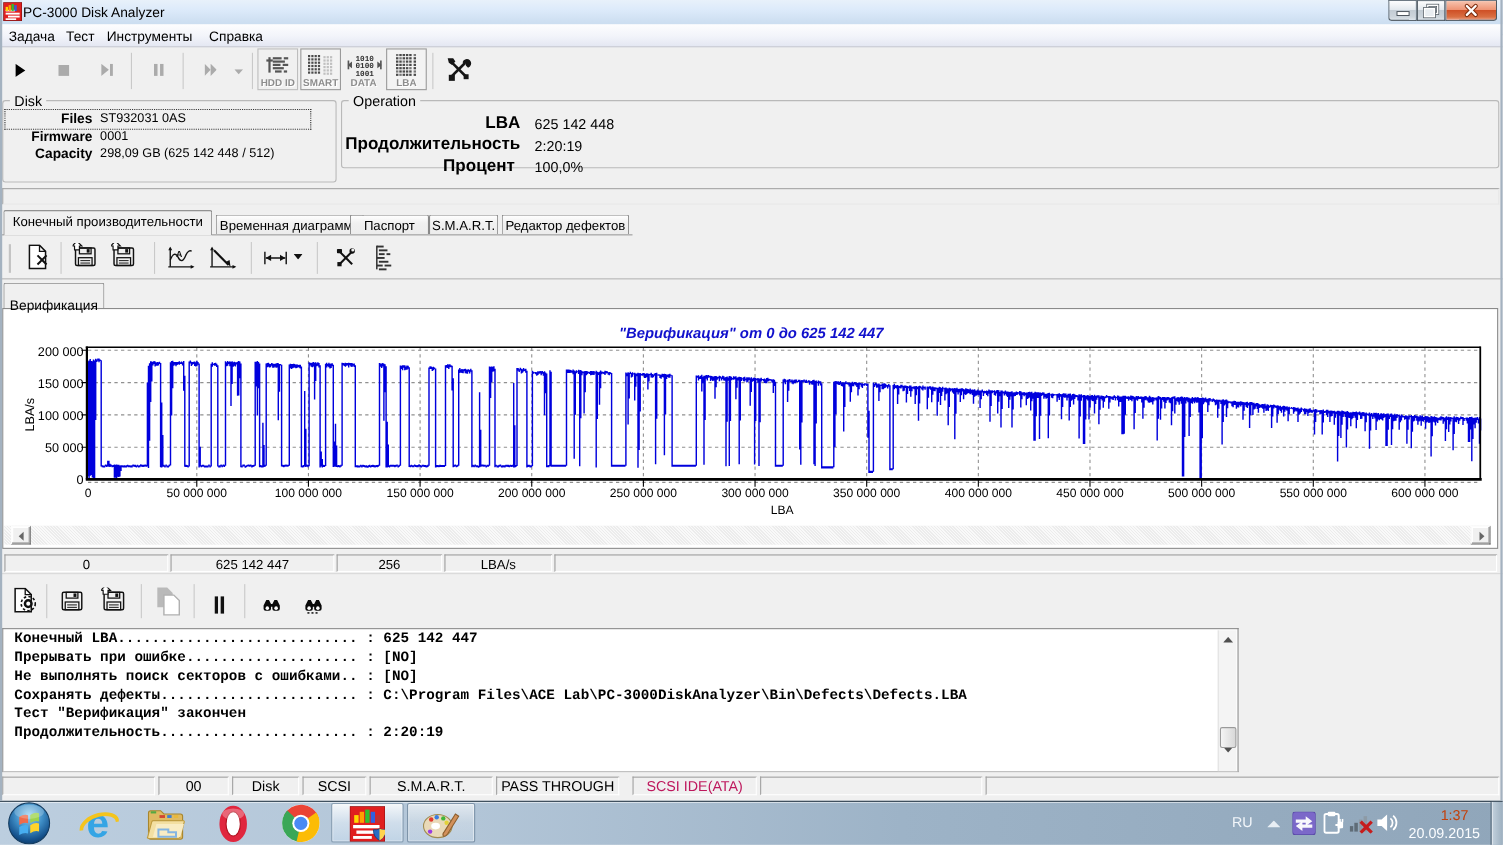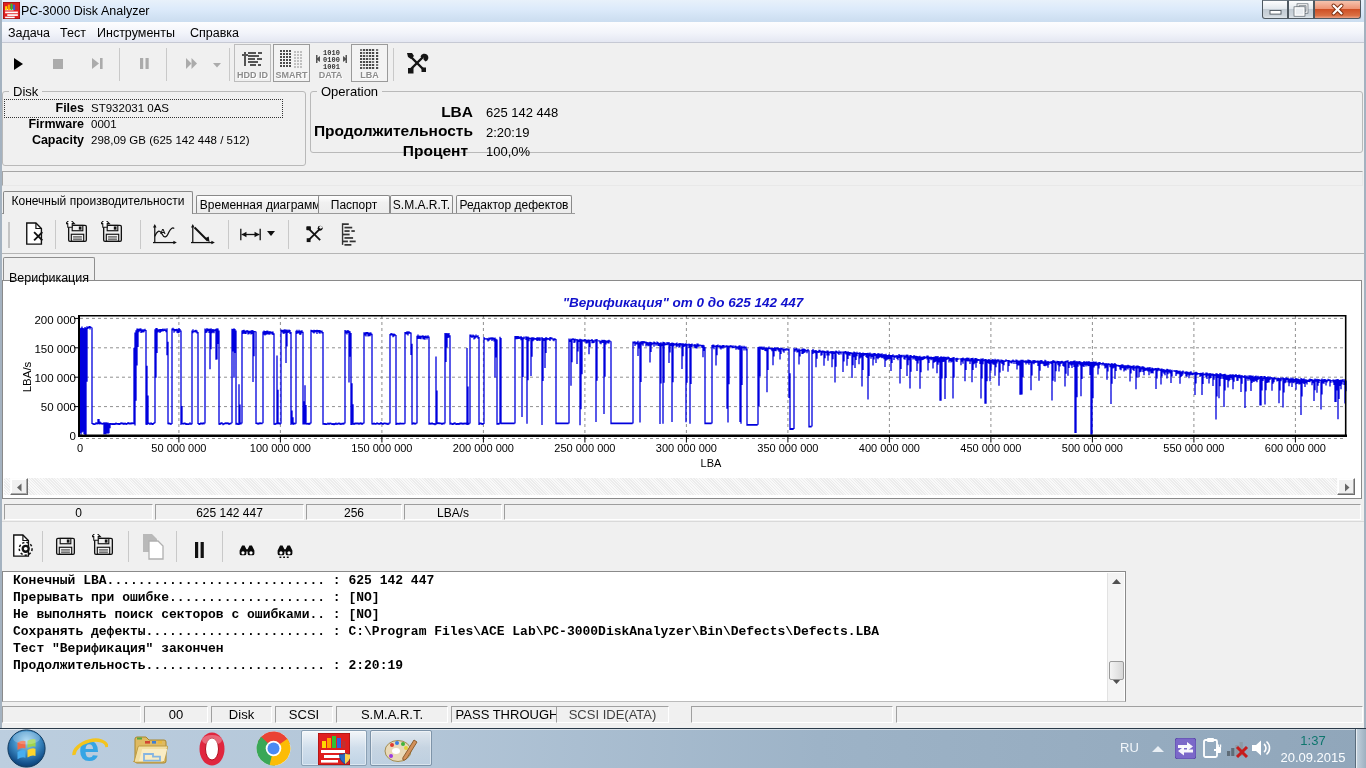--- a/index.html
+++ b/index.html
@@ -576,21 +576,21 @@
  </div>
 </div>
 
 <div id="botstat">
  <div class="bcell" style="left:2px;width:139px"></div>
  <div class="bcell" style="left:144px;width:64px">00</div>
  <div class="bcell" style="left:211px;width:61px">Disk</div>
  <div class="bcell" style="left:275px;width:58px">SCSI</div>
  <div class="bcell" style="left:336px;width:112px">S.M.A.R.T.</div>
  <div class="bcell" style="left:451px;width:112px;letter-spacing:0px">PASS THROUGH</div>
- <div class="bcell" style="left:556px;width:113px;color:#404040">SCSI IDE(ATA)</div>
+ <div class="bcell" style="left:575px;width:113px;color:#be185d">SCSI IDE(ATA)</div>
  <div class="bcell" style="left:691px;width:202px"></div>
  <div class="bcell" style="left:896px;width:467px"></div>
 </div>
 </div>
 
 <div id="taskbar"></div>
 <svg class="abs" style="left:7px;top:729px;z-index:5" width="39" height="39" viewBox="0 0 39 39">
 <defs>
       <radialGradient id="orb" cx="50%" cy="30%" r="75%">
         <stop offset="0%" stop-color="#9fd4f2"></stop>
@@ -699,15 +699,15 @@
       <line x1="20" y1="8" x2="10" y2="18"></line>
     </g>
   </svg>
 <svg class="abs" style="left:1252px;top:739px;z-index:5" width="20" height="18" viewBox="0 0 20 18">
 <polygon points="0,6 4,6 9,1.5 9,16.5 4,12 0,12" fill="#fff"></polygon>
 <g fill="none" stroke="#fff" stroke-width="1.6">
       <path d="M12,5 a5,5 0 0 1 0,8"></path>
       <path d="M14.5,2.5 a8.5,8.5 0 0 1 0,13"></path>
     </g>
   </svg>
-<div class="wtxt" style="left:1291px;top:733px;width:44px;text-align:center;font-size:13px;color:#0f766e">1:37</div>
+<div class="wtxt" style="left:1291px;top:733px;width:44px;text-align:right;font-size:13px;color:#c2410c">1:37</div>
 <div class="wtxt" style="left:1280px;top:750px;width:66px;text-align:center;font-size:13px;color:#fbfdff">20.09.2015</div>
 <div class="abs" style="left:1355px;top:729px;width:11px;height:39px;background:linear-gradient(90deg,#c4d2de,#9db0c0);border-left:1px solid #5a6c7c;box-shadow:inset 1px 0 0 rgba(255,255,255,.6)"></div>
 
 </body></html>

